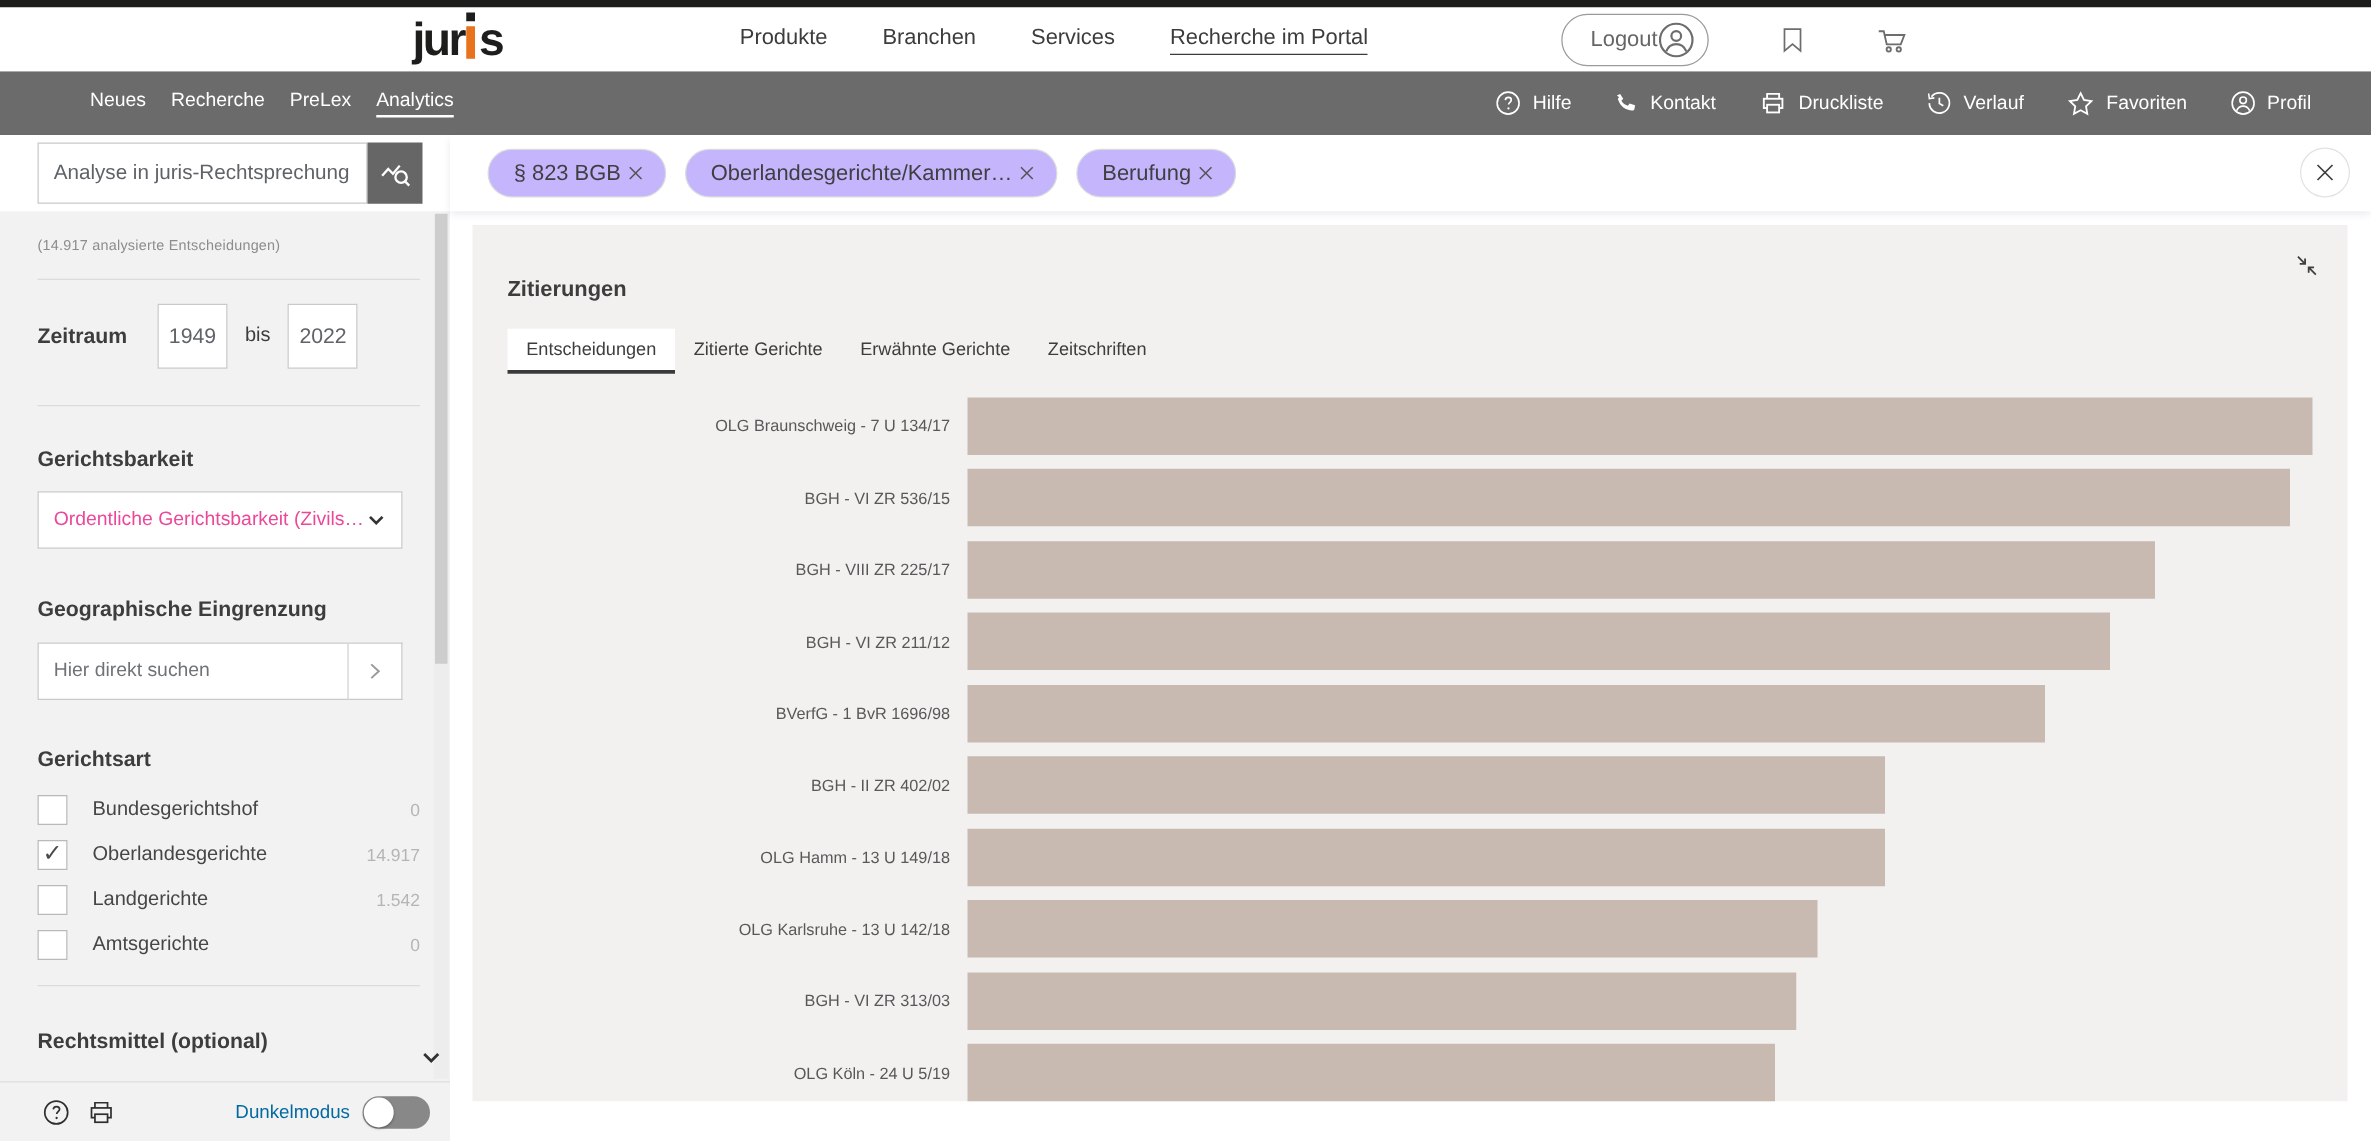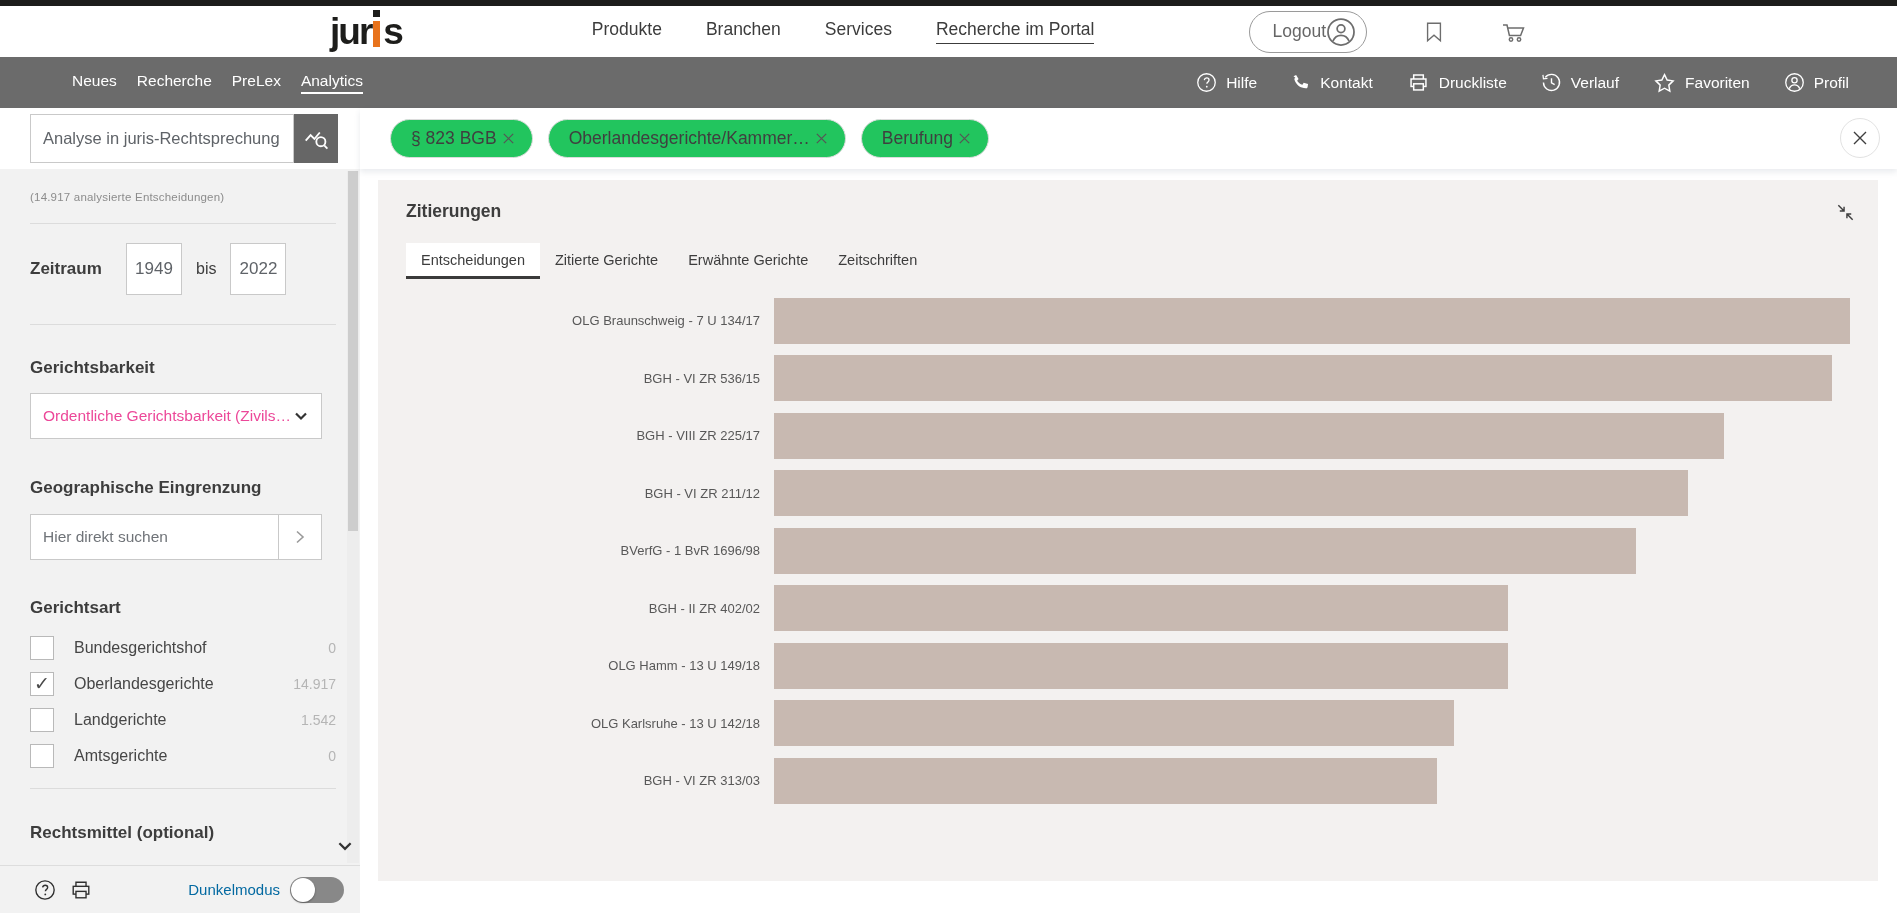--- a/index.html
+++ b/index.html
@@ -85,27 +85,27 @@
   .dm-toggle { width:54px; height:26px; border-radius:13px; background:#888; position:relative; cursor:pointer; flex:none; }
   .dm-knob { position:absolute; left:1px; top:1px; width:24px; height:24px; border-radius:50%;
              background:#fff; box-shadow:0 1px 2px rgba(0,0,0,.35); }
 
   
   .main { flex:1; background:#fff; display:flex; flex-direction:column; position:relative; }
   .chip-bar { height:61px; background:#fff; display:flex; align-items:center; padding-left:30px;
               box-shadow:0 3px 6px rgba(40,60,90,.10); position:relative; z-index:2; }
   .chip { display:flex; align-items:center; border:1px solid #dcdcdc; border-radius:20px;
           padding:8px 16px 8px 20px; margin-right:15px; font-size:17.5px; color:#3f3f3f;
-          background:#22c55e; cursor:default; white-space:nowrap; }
+          background:#c4b5fd; cursor:default; white-space:nowrap; }
   .chip .chip-x { margin-left:4px; color:#555; cursor:pointer; display:flex; }
   .chipbar-close { position:absolute; right:17px; top:10px; width:40px; height:40px; border-radius:50%;
                    border:1px solid #e2e2e2; background:#fff; display:flex; align-items:center;
                    justify-content:center; color:#3f3f3f; cursor:pointer; }
 
-  .panel { margin:11px 19px 0 18px; height:701px; background:#f3f1f0; padding:21px 28px; position:relative; }
+  .panel { margin:11px 19px 0 18px; height:701px; background:#f3f1f0; padding:41px 28px; position:relative; }
   .panel-title { font-size:17.5px; font-weight:bold; color:#3d3d3d; }
   .panel-collapse { position:absolute; top:22px; right:22px; color:#3f3f3f; cursor:pointer; display:flex; }
   .tabs { display:flex; margin-top:21px; font-size:14.5px; color:#3d3d3d; }
   .tab { padding:9px 15px 8px 15px; cursor:pointer; white-space:nowrap; }
   .tab.active { background:#fff; border-bottom:3px solid #3a3a3a; font-weight:normal; }
 
   .chart { margin-top:13px; }
   .chart-row { display:flex; align-items:center; height:57.5px; }
   .chart-label { width:368px; flex:none; text-align:right; padding-right:14px; font-size:13px; color:#585858; }
   .chart-track { flex:1; height:46px; position:relative; }
@@ -421,16 +421,22 @@
     <div class="chart-track">
       <div class="chart-bar" style="width: 63.2%; background: rgb(200, 185, 177);"></div>
     </div>
   </div>
           <div class="chart-row">
     <div class="chart-label">BGH - VI ZR 313/03</div>
     <div class="chart-track">
       <div class="chart-bar" style="width: 61.6%; background: rgb(200, 185, 177);"></div>
     </div>
   </div>
+          <div class="chart-row">
+    <div class="chart-label">OLG Köln - 24 U 5/19</div>
+    <div class="chart-track">
+      <div class="chart-bar" style="width: 60%; background: rgb(200, 185, 177);"></div>
+    </div>
+  </div>
         </div>
     </div>
   </section>
 </div>
 
 </body></html>

